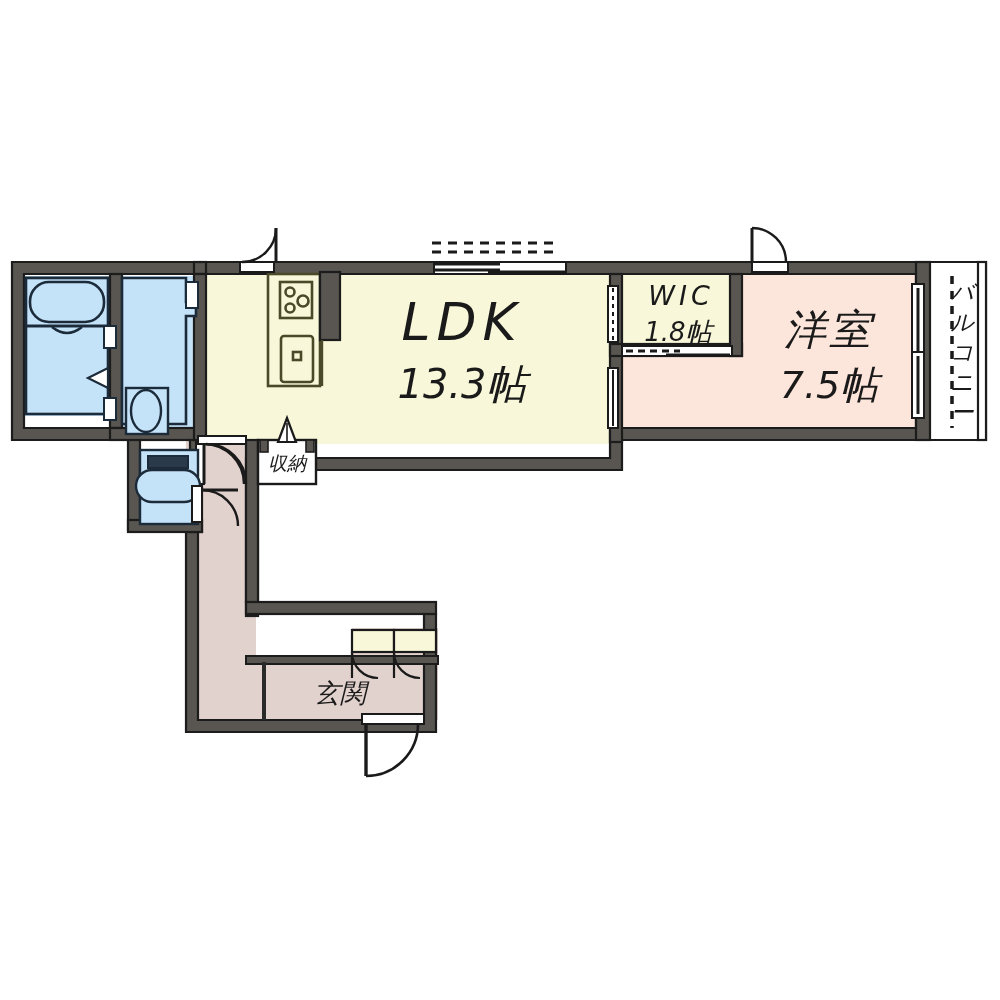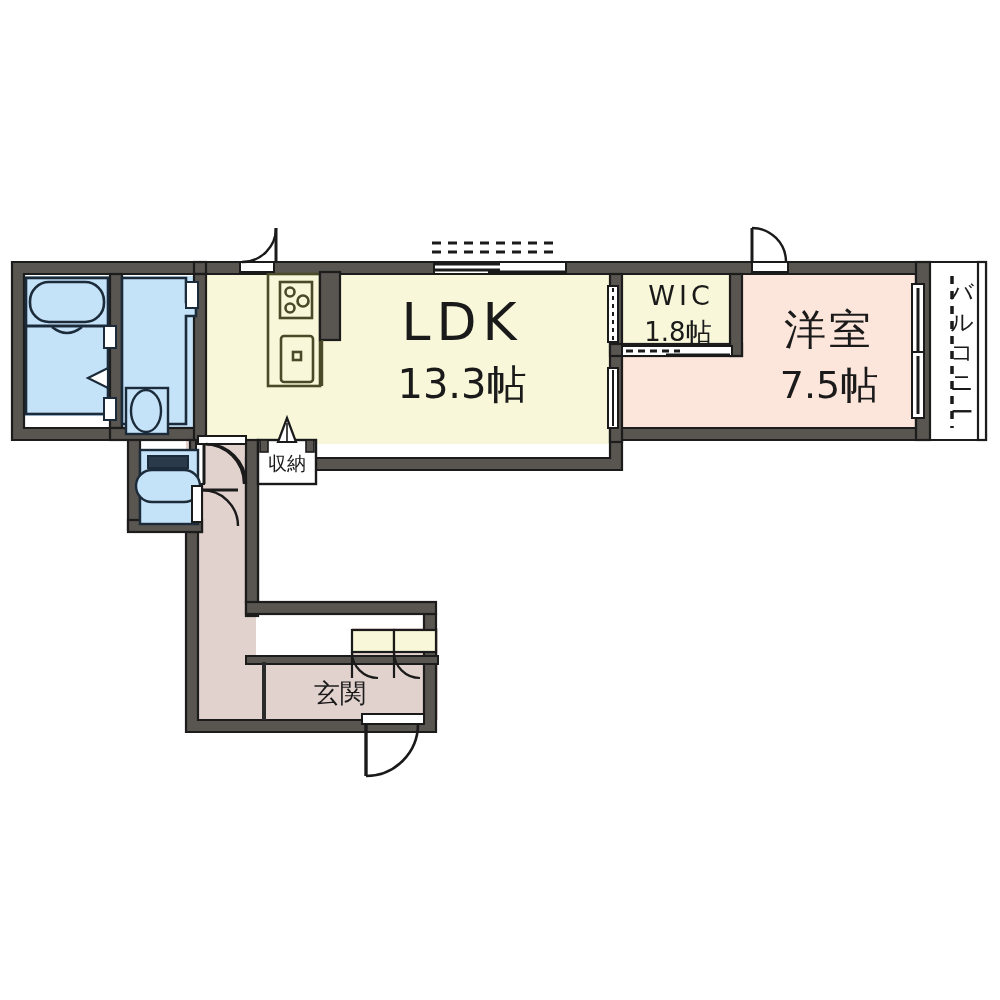--- a/index.html
+++ b/index.html
@@ -1,18 +1,18 @@
 <!DOCTYPE html>
 <html><head>
 <meta charset="utf-8">
 <style>
   html,body{margin:0;padding:0;background:#ffffff;}
   body{width:1000px;height:1000px;overflow:hidden;
        font-family:"Liberation Sans","DejaVu Sans",sans-serif;}
-  #plan-root{position:relative;width:1000px;height:757px;background:#f97316;}
+  #plan-root{position:relative;width:1000px;height:757px;background:#f97316;font-style:italic;}
   svg{display:block;}
   .rm-label{font-family:"DejaVu Sans","Liberation Sans",sans-serif;fill:#1a1a1a;}
 </style>
 </head>
 <body>
 
 <div id="plan-root">
 <svg width="1000" height="1000" viewBox="0 0 1000 1000">
 
   <rect x="0" y="0" width="1000" height="1000" fill="#ffffff"></rect>

